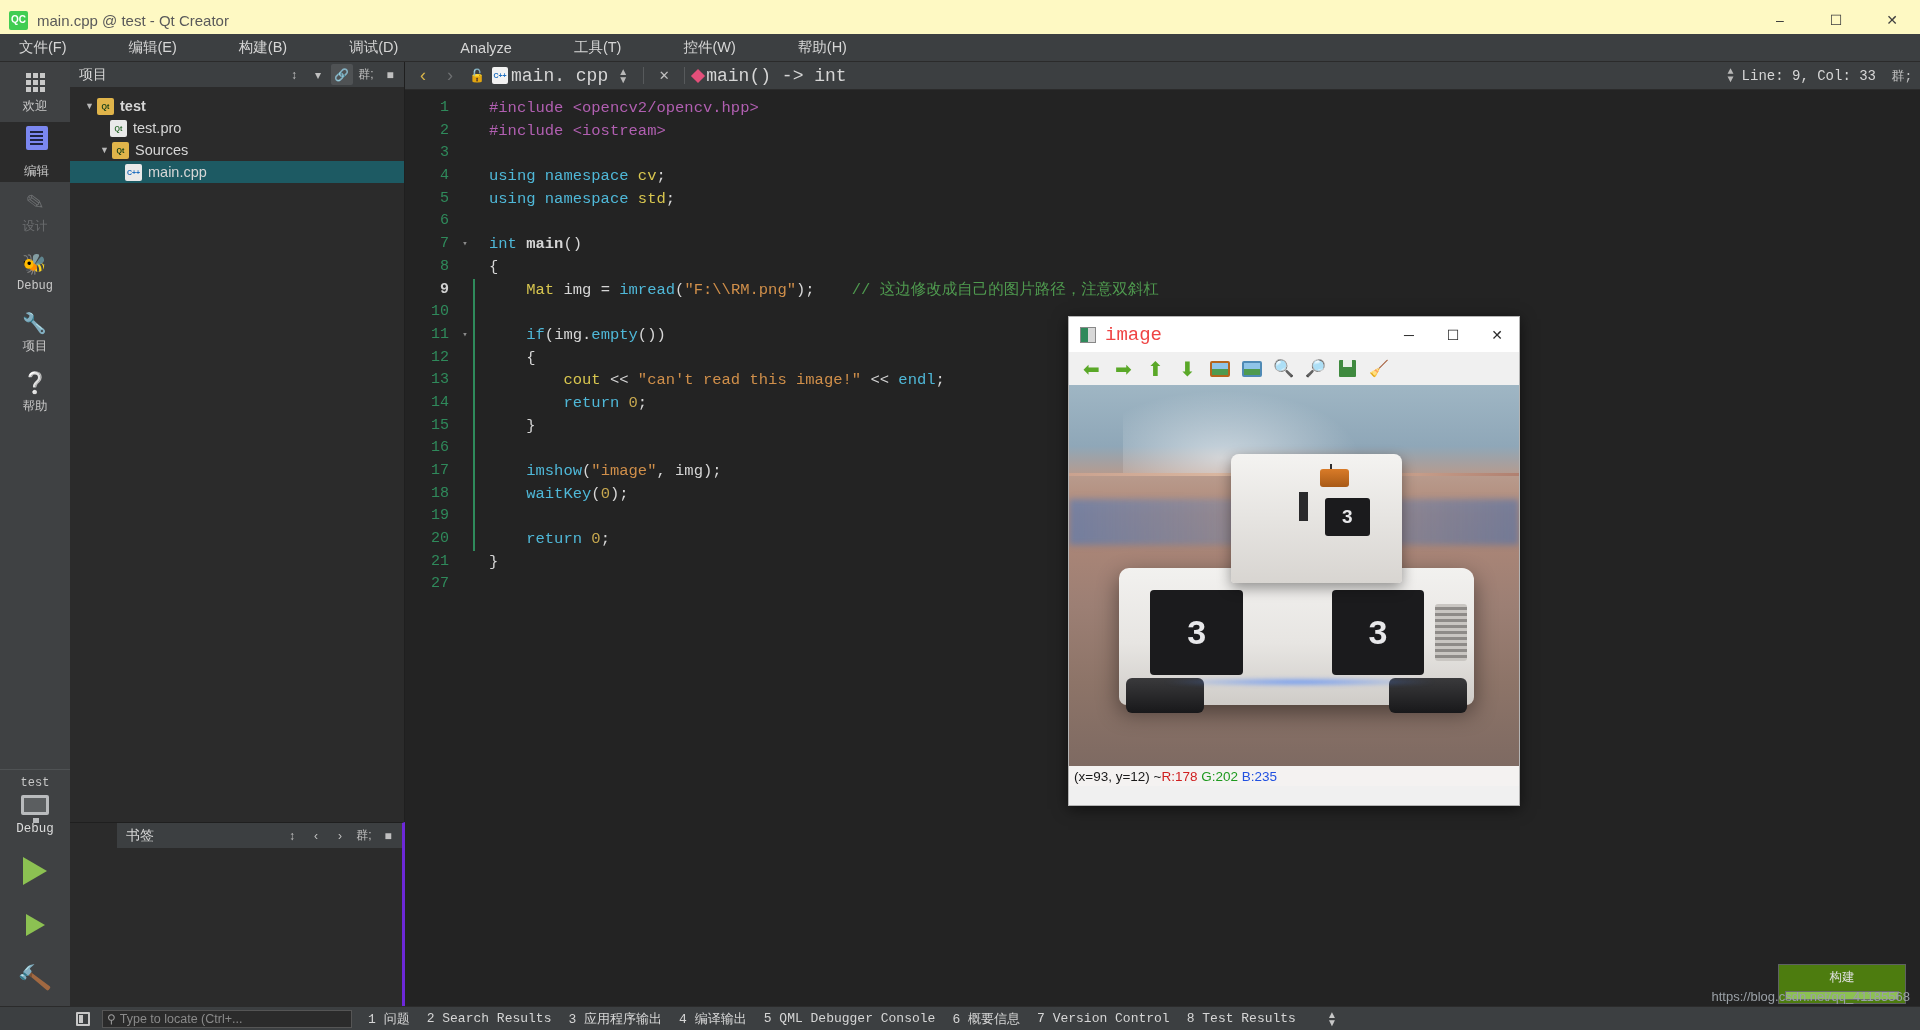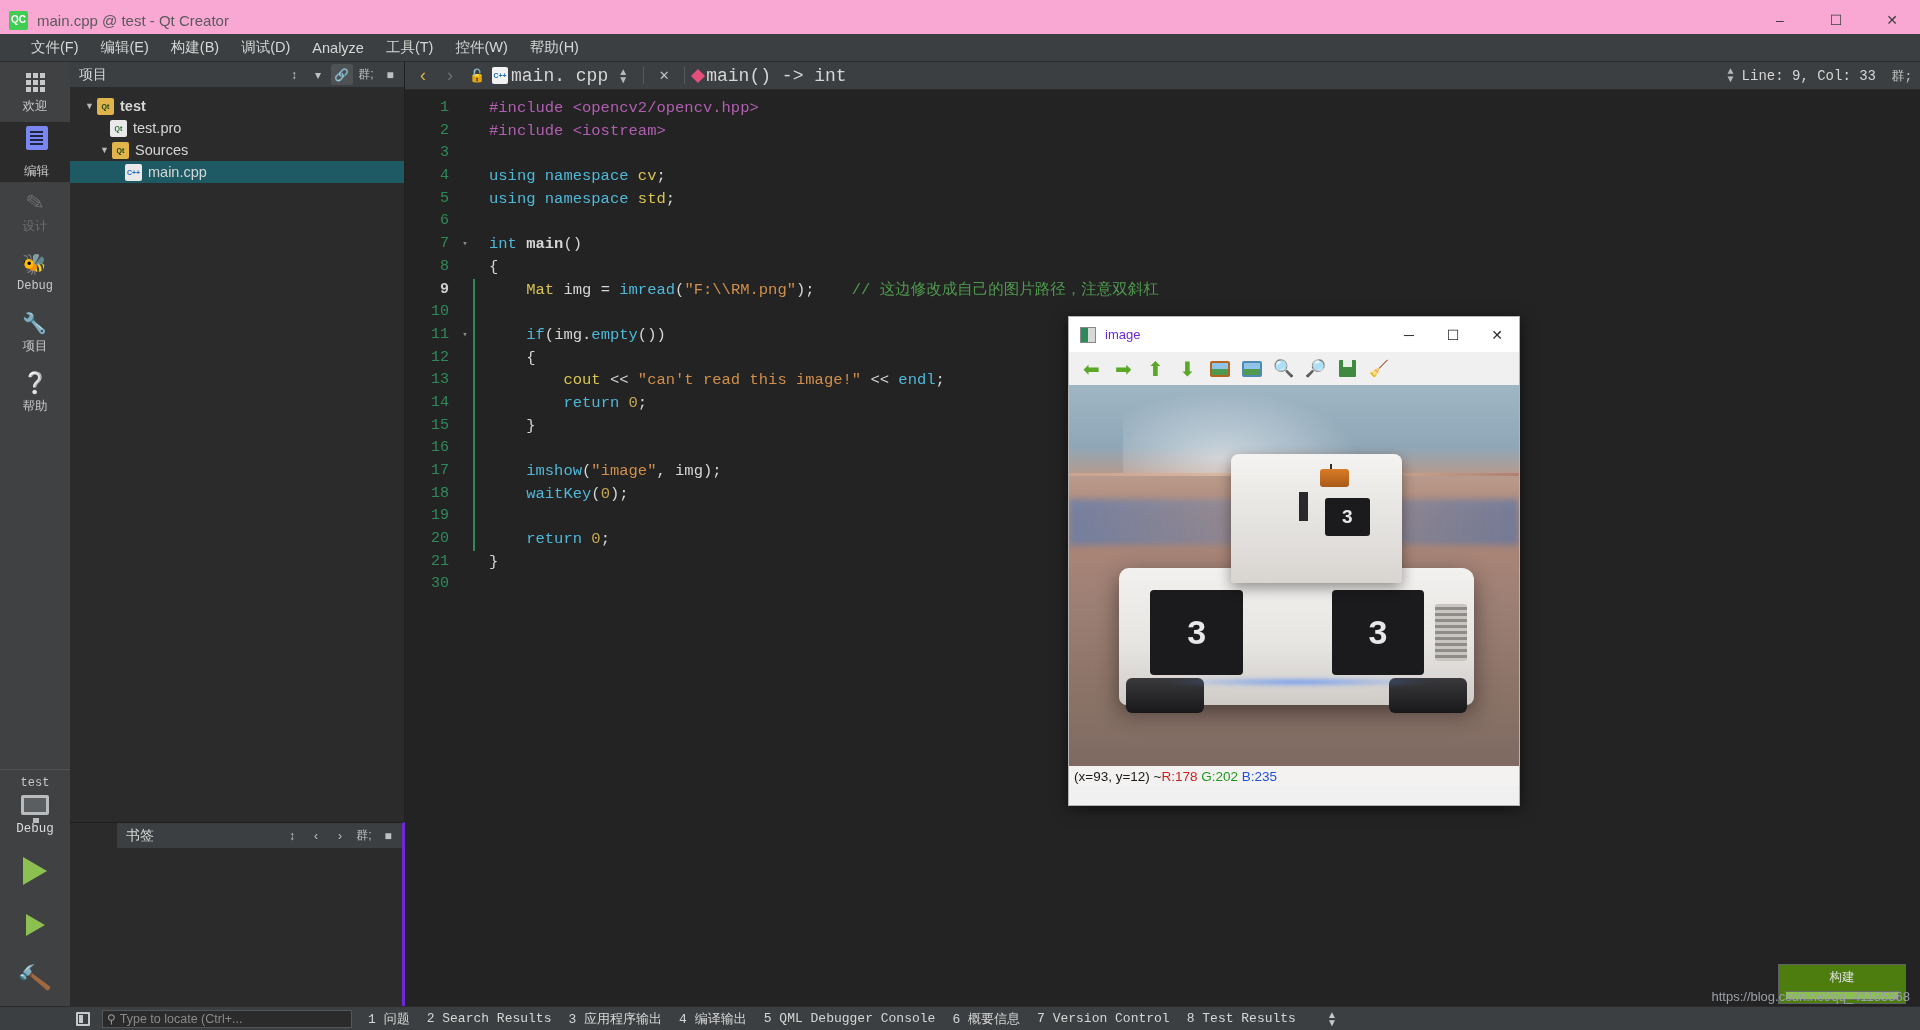--- a/index.html
+++ b/index.html
@@ -7,21 +7,21 @@
     width: 1920px; height: 1030px;
     overflow: hidden;
     background: #2e2f30;
     font-family: "Liberation Sans", sans-serif;
   }
   #app { position: relative; width: 1920px; height: 1030px; }
 
   
   .titlebar {
     position: absolute; left: 0; top: 0; width: 1920px; height: 40px;
-    background: #f9a8d4; display: flex; align-items: center;
+    background: #fef9c3; display: flex; align-items: center;
   }
   .qt-logo {
     width: 19px; height: 19px; margin-left: 9px; margin-right: 9px;
     background: #41cd52; border-radius: 2px; position: relative;
     color: #ffffff; font-size: 10px; font-weight: bold;
     display: flex; align-items: center; justify-content: center;
     font-family: "Liberation Sans", sans-serif; line-height: 1;
   }
   .title-text {
     font-size: 15px; color: #5a5a5a;
@@ -30,21 +30,21 @@
   .win-btns { margin-left: auto; display: flex; height: 34px; }
   .win-btn {
     width: 56px; height: 34px; display: flex; align-items: center;
     justify-content: center; color: #404040; font-size: 14px;
   }
 
   
   .menubar {
     position: absolute; left: 0; top: 34px; width: 1920px; height: 28px;
     background: #3c3f41; display: flex; align-items: center;
-    padding-left: 20px; border-bottom: 1px solid #2b2b2b;
+    padding-left: 8px; border-bottom: 1px solid #2b2b2b; gap: 40px;
   }
   .menu-item {
     padding: 3px 11px; font-size: 14.5px; color: #d6d6d6;
     font-family: "Liberation Sans", sans-serif; white-space: nowrap;
   }
 
   
   .modebar {
     position: absolute; left: 0; top: 62px; width: 70px; height: 968px;
     background: #3f4143; display: flex; flex-direction: column;
@@ -225,21 +225,21 @@
   }
   .cv-title {
     height: 35px; background: #ffffff; display: flex; align-items: center;
     padding-left: 11px;
   }
   .cv-ico {
     width: 16px; height: 16px; margin-right: 9px;
     background: linear-gradient(90deg,#2f8a5b 0 50%, #d8d8d8 50% 100%);
     border: 1px solid #888;
   }
-  .cv-name { font-size: 13px; color: #6d28d9; font-family: Liberation Sans, sans-serif; }
+  .cv-name { font-size: 19px; color: #ef4444; font-family: Liberation Mono, monospace; }
   .cv-wbtns { margin-left: auto; display: flex; }
   .cv-wbtn {
     width: 44px; height: 35px; display: flex; align-items: center;
     justify-content: center; color: #2c2c2c; font-size: 14px;
   }
   .cv-toolbar {
     height: 33px; background: #f0f0f0; display: flex; align-items: center;
     gap: 3px; padding-left: 8px;
   }
   .cvtb {
@@ -685,21 +685,21 @@
             <span class="gutterline"></span>
             <span class="ctext"><span class="k-plain">    </span><span class="k-kw">return </span><span class="k-num">0</span><span class="k-plain">;</span></span>
           </div>
           <div class="cline">
             <span class="lnum">21</span>
             <span class="fold"></span>
             <span class="gutterline off"></span>
             <span class="ctext"><span class="k-plain">}</span></span>
           </div>
           <div class="cline">
-            <span class="lnum">30</span>
+            <span class="lnum">27</span>
             <span class="fold"></span>
             <span class="gutterline off"></span>
             <span class="ctext"></span>
           </div>
         </div>
     </div>
   </div>
 
   <div class="cvwin">
     <div class="cv-title">

